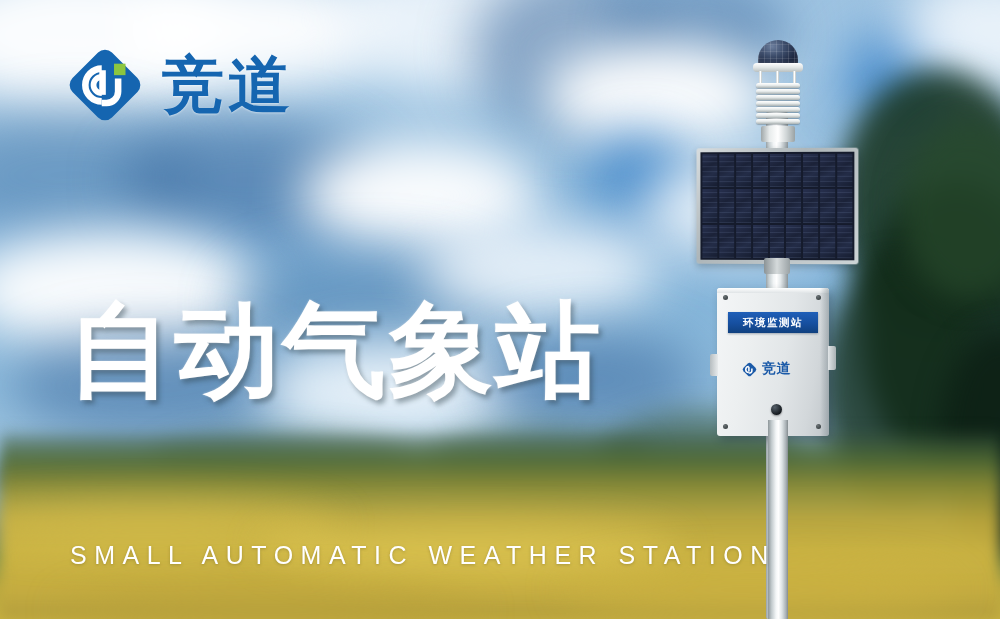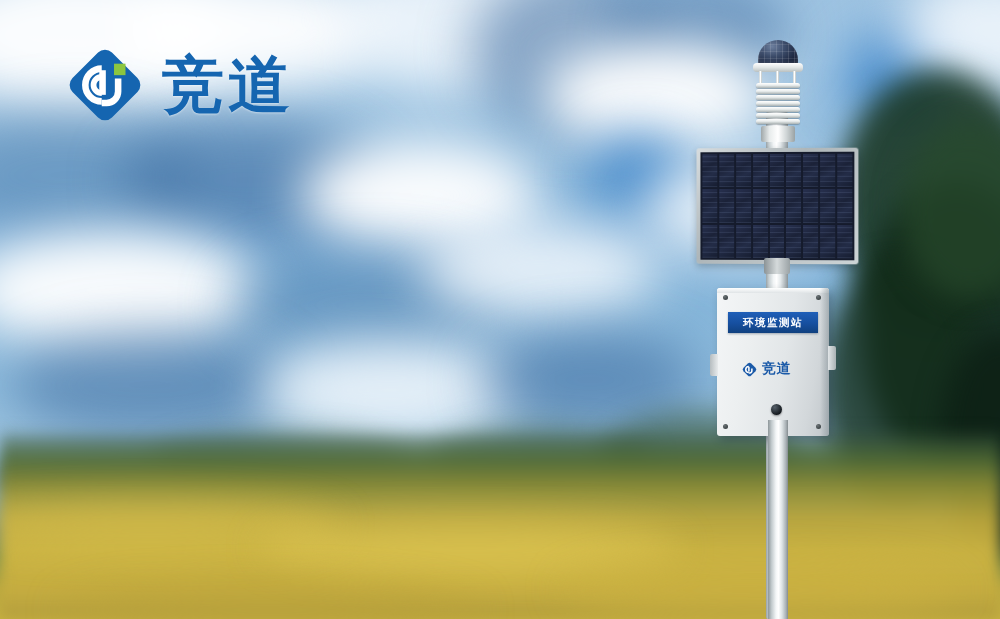--- a/index.html
+++ b/index.html
@@ -469,21 +469,23 @@
         <path d="M46 40 A10 10 0 1 0 46 60" fill="none" stroke="#ffffff" stroke-width="7"></path>
         <rect x="43" y="32" width="8" height="30" fill="#ffffff"></rect>
         <path d="M66 42 L66 58 A14 14 0 0 1 52 72 L46 72" fill="none" stroke="#ffffff" stroke-width="8"></path>
         <rect x="61" y="24" width="14" height="14" fill="#8cc63f"></rect>
       </svg>
     </div>
     <div class="logo-text">竞道</div>
   </div>
 
   <div id="headline">
+    <div class="title-line">自动气象站</div>
   </div>
+  <div id="subtitle">SMALL AUTOMATIC WEATHER STATION</div>
 
   <div id="station">
 
     <div class="mast"></div>
 
     <div class="dome">
       <div class="dome-facets"></div>
     </div>
     <div class="dome-rim"></div>
     <div class="post" style="left:99px;"></div>

